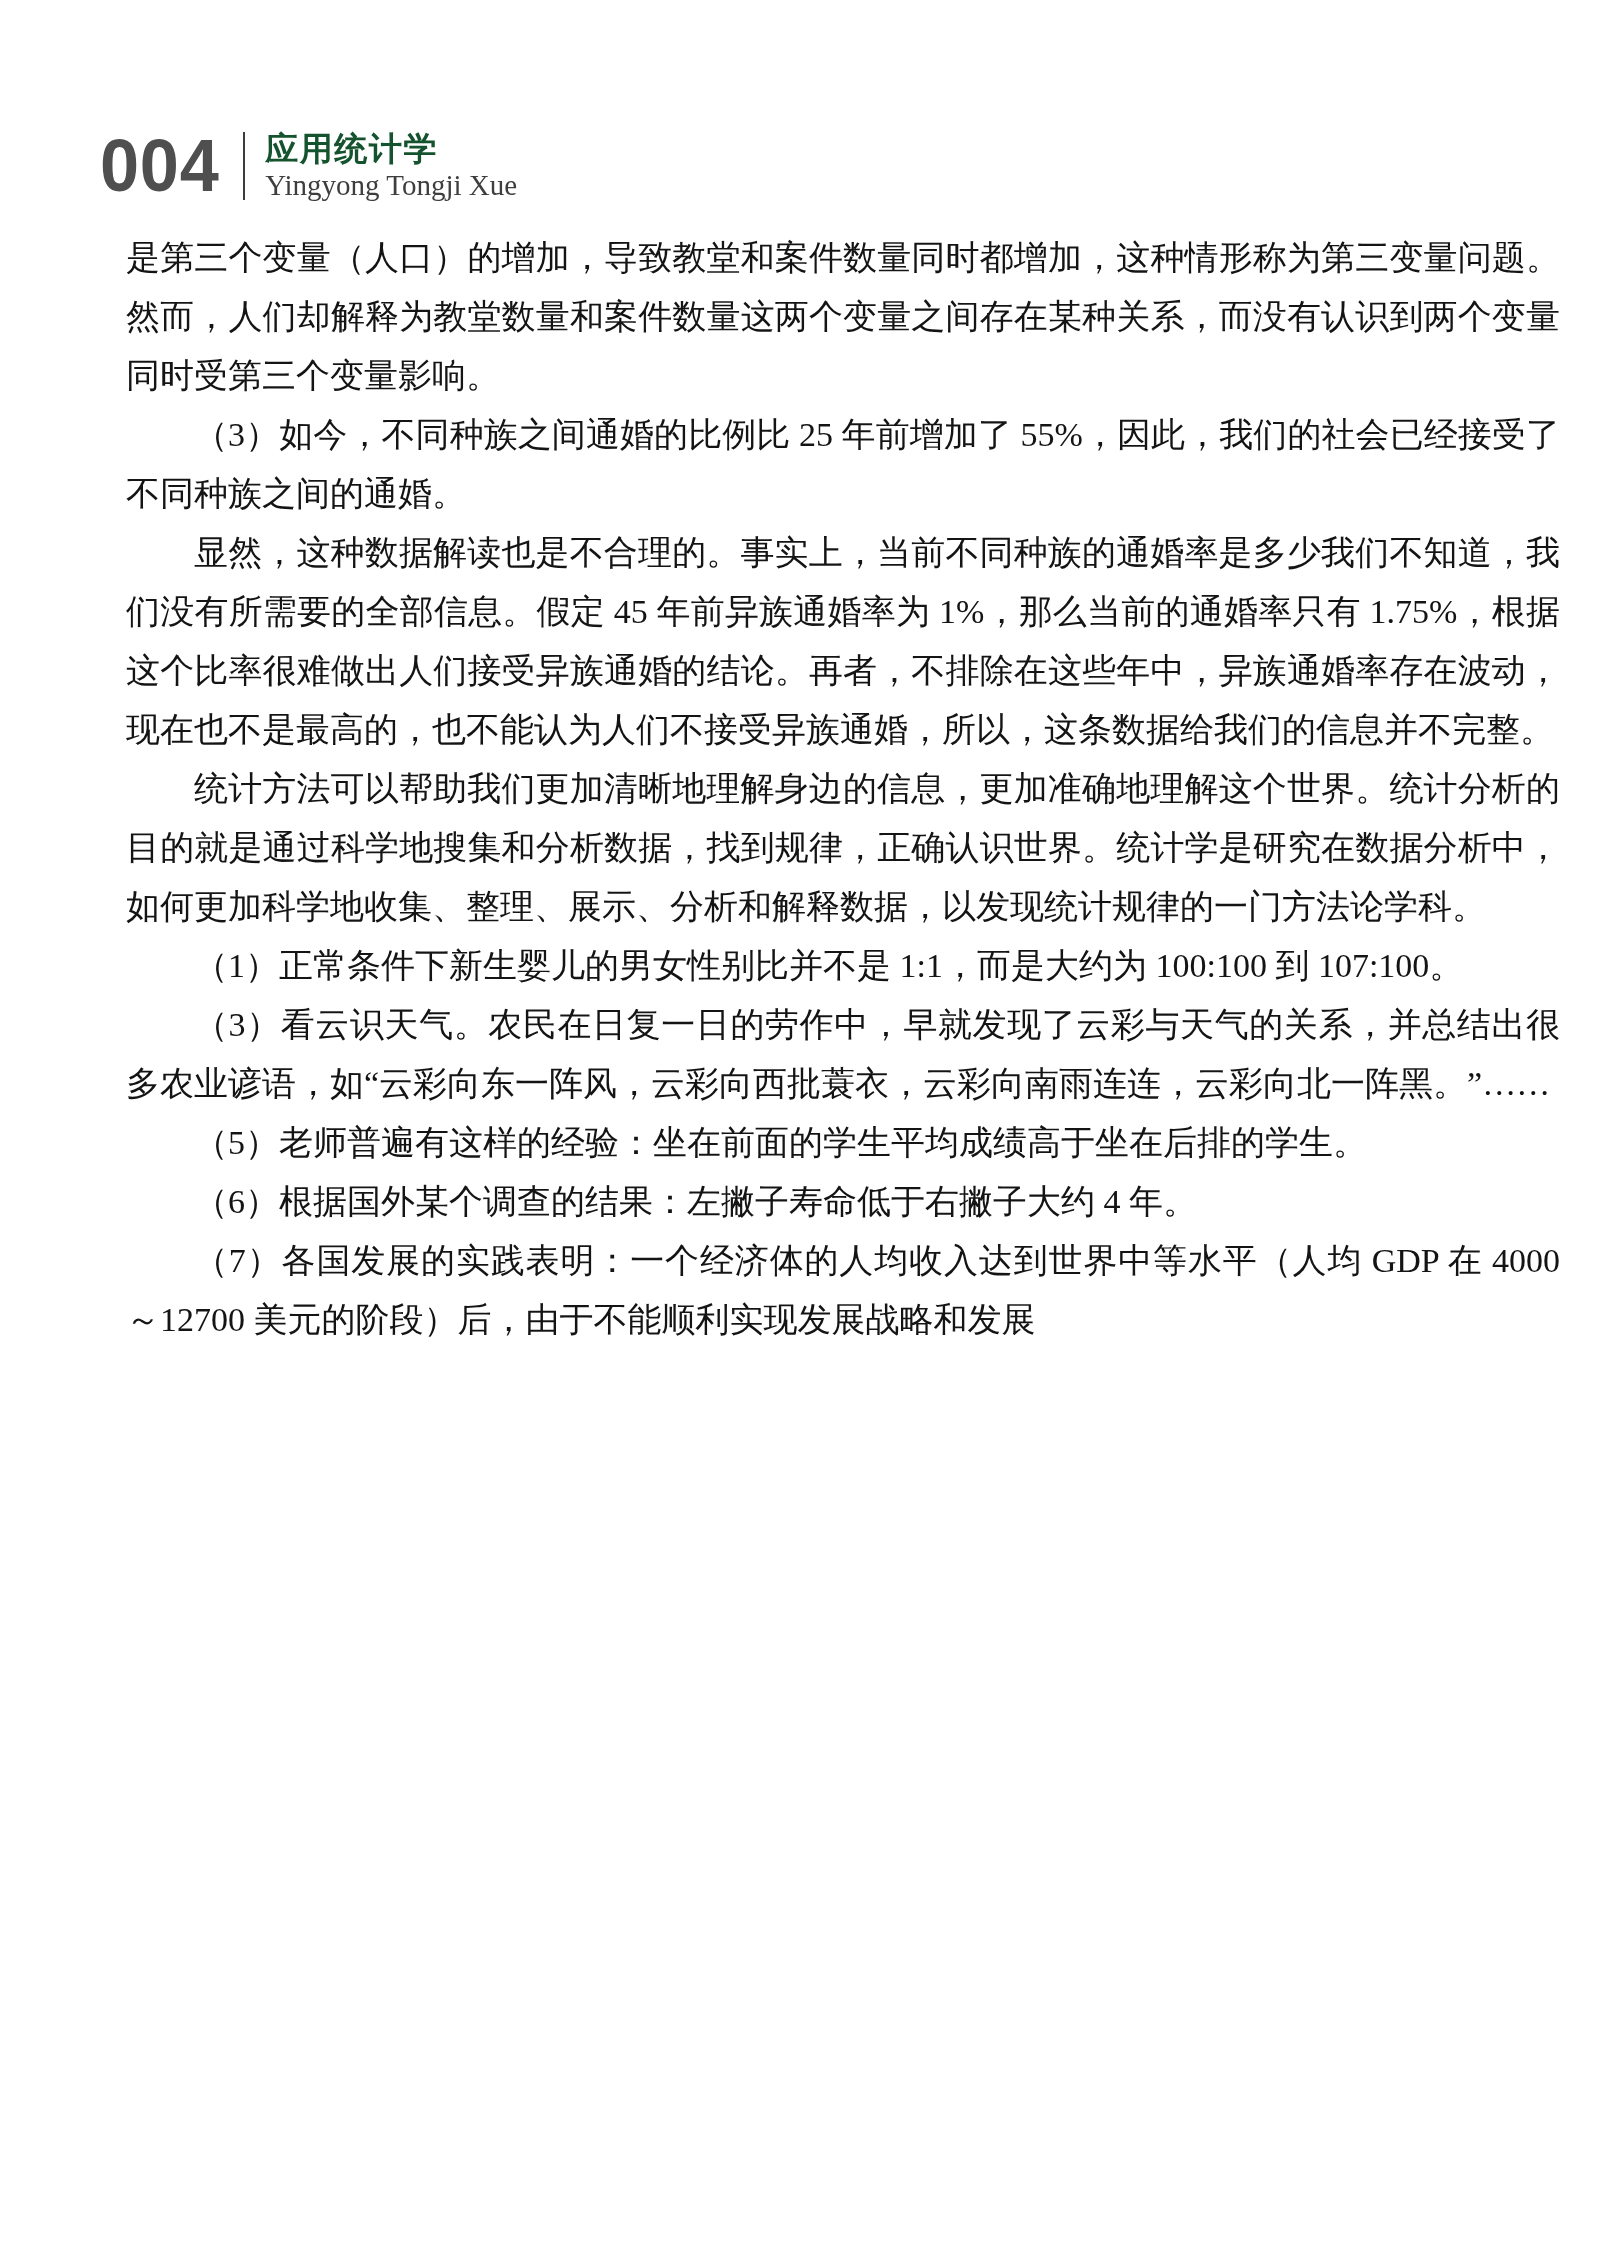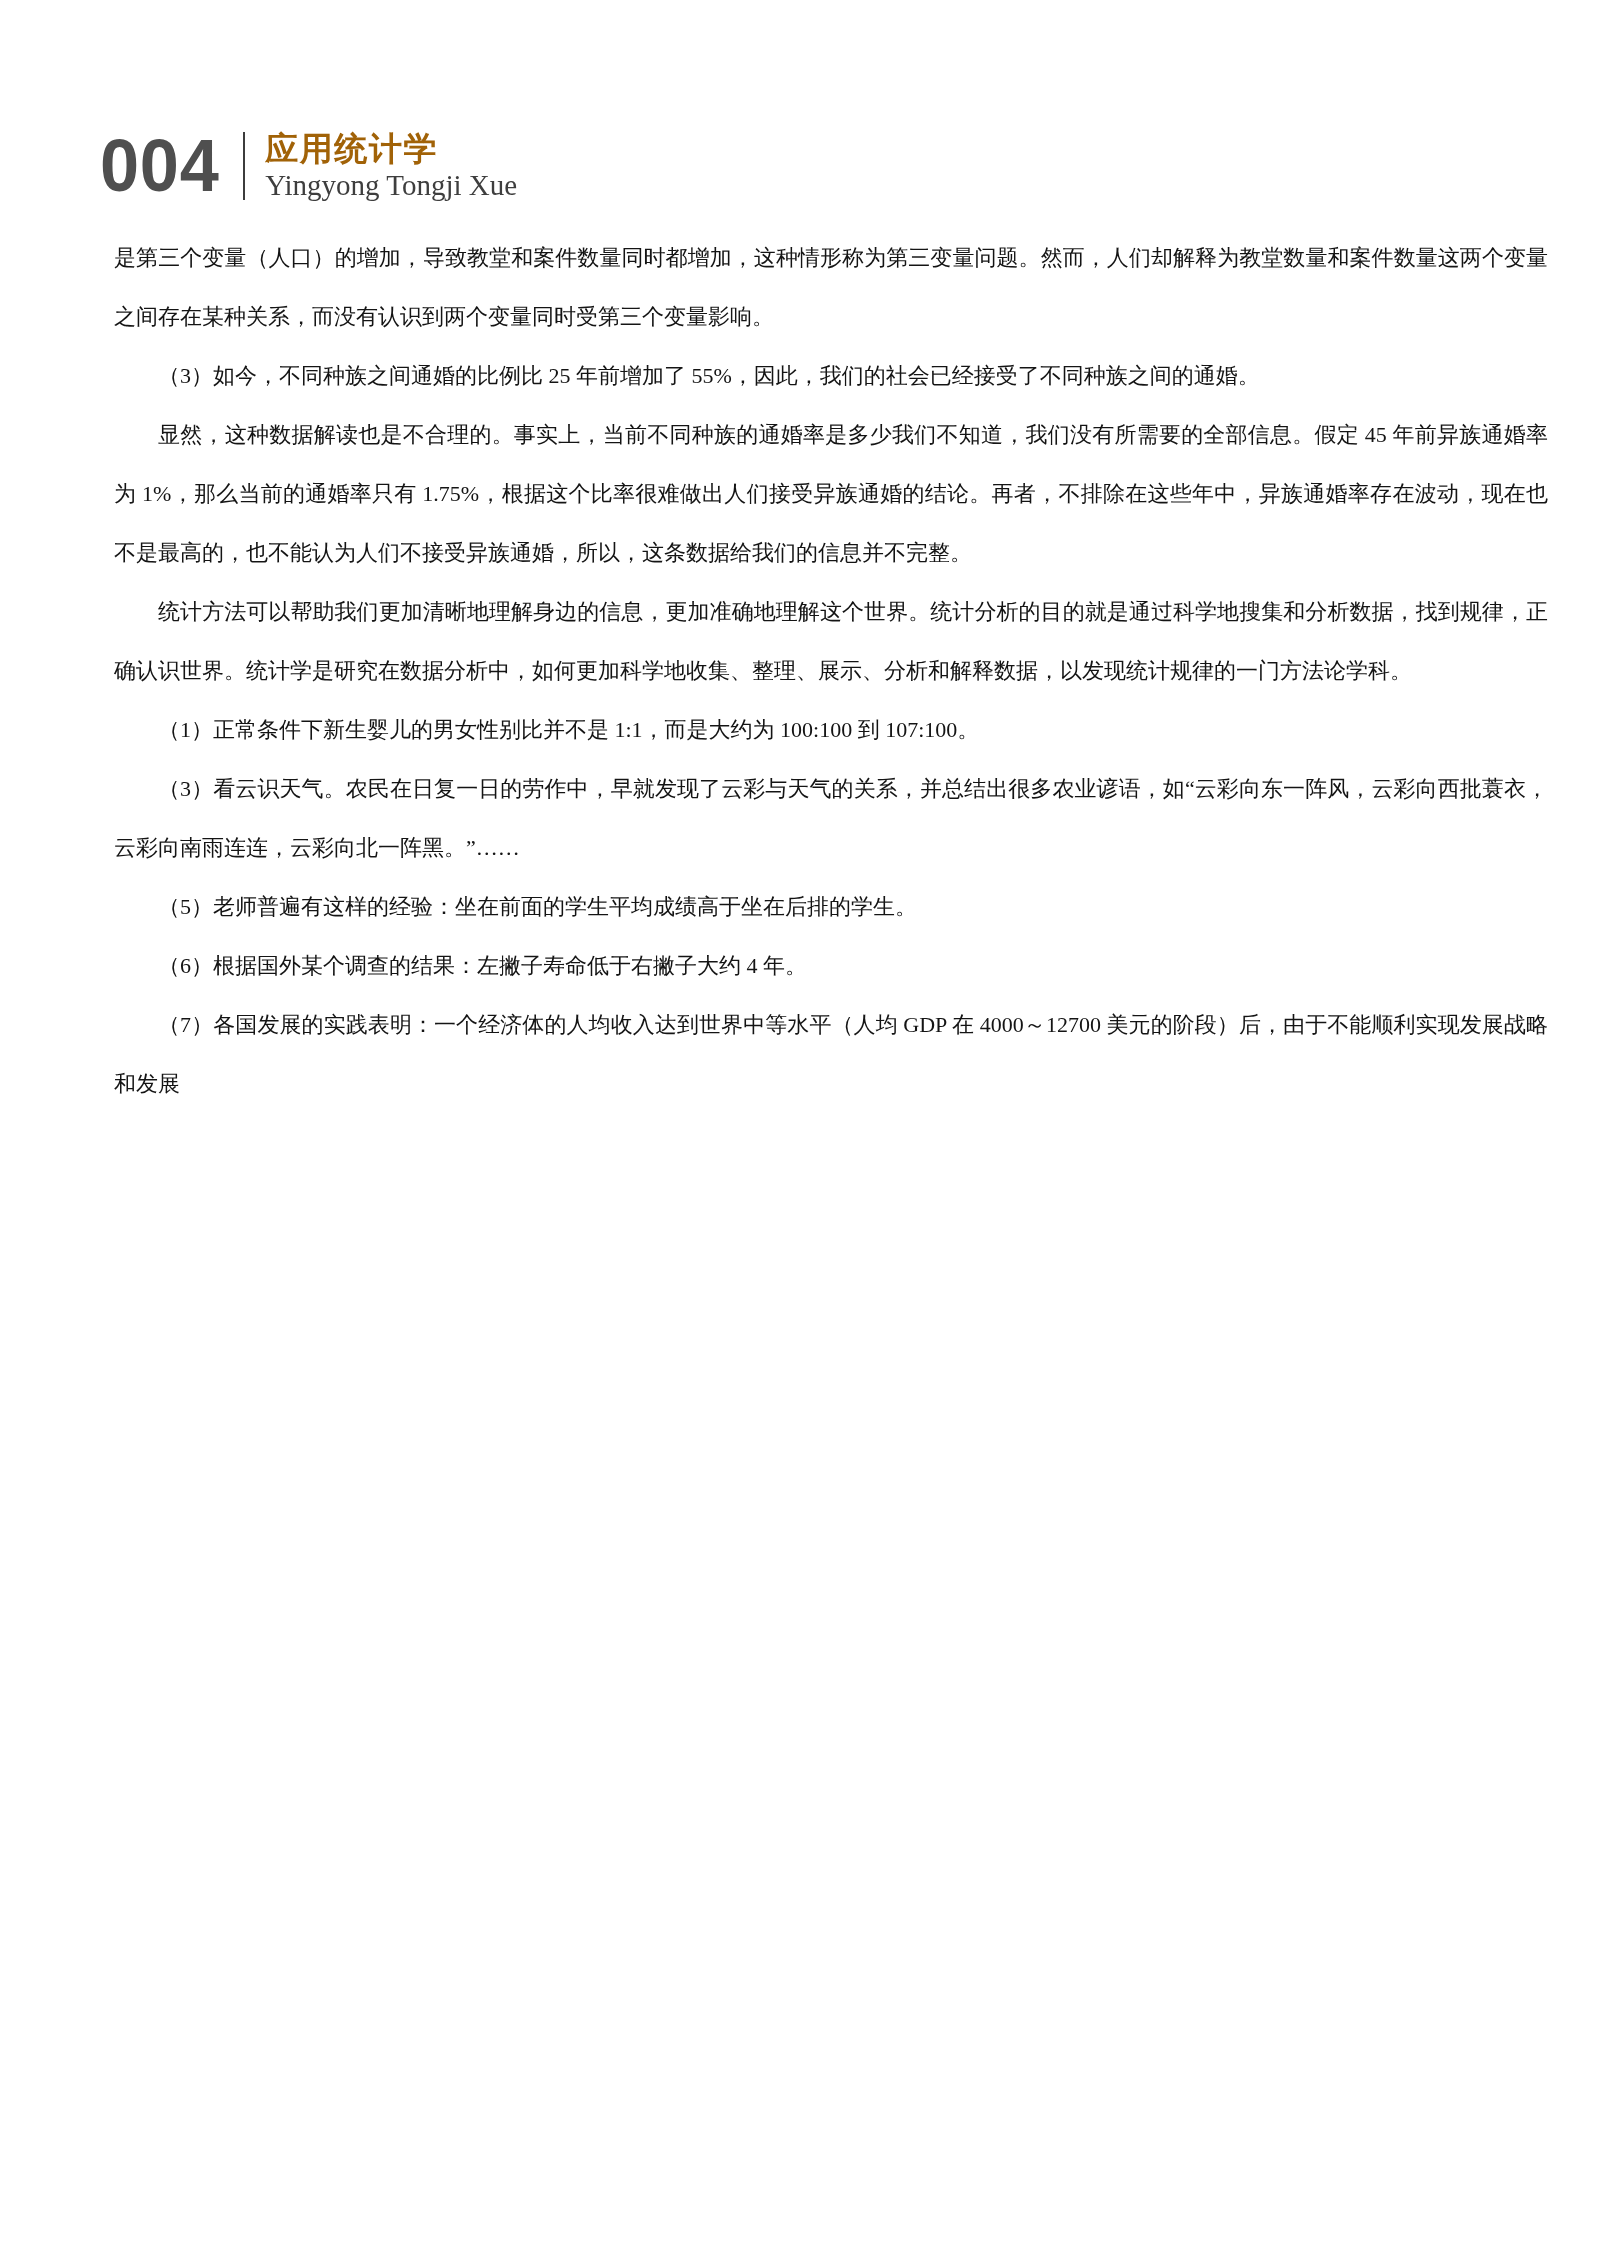--- a/index.html
+++ b/index.html
@@ -41,37 +41,37 @@
   .header-titles {
     display: flex;
     flex-direction: column;
     justify-content: center;
   }
   .book-title-cn {
     font-family: "Liberation Sans", "DejaVu Sans", sans-serif;
     font-weight: 700;
     font-size: 33px;
     line-height: 36px;
-    color: #a16207;
+    color: #14532d;
     letter-spacing: 1.6px;
   }
   .book-title-pinyin {
     font-family: "Liberation Serif", "DejaVu Serif", serif;
     font-size: 29px;
     line-height: 31px;
     margin-top: 3.1px;
     color: #3e3e3e;
   }
   
   .page-body {
     position: absolute;
     top: 228px;
-    left: 114px;
+    left: 126px;
     width: 1434px;
-    font-size: 22px;
+    font-size: 34px;
     line-height: 59px;
     color: #141414;
     text-align: justify;
   }
   .para { text-indent: 0; }
   .para.indent { text-indent: 2em; }
 </style>
 </head>
 <body>
 

